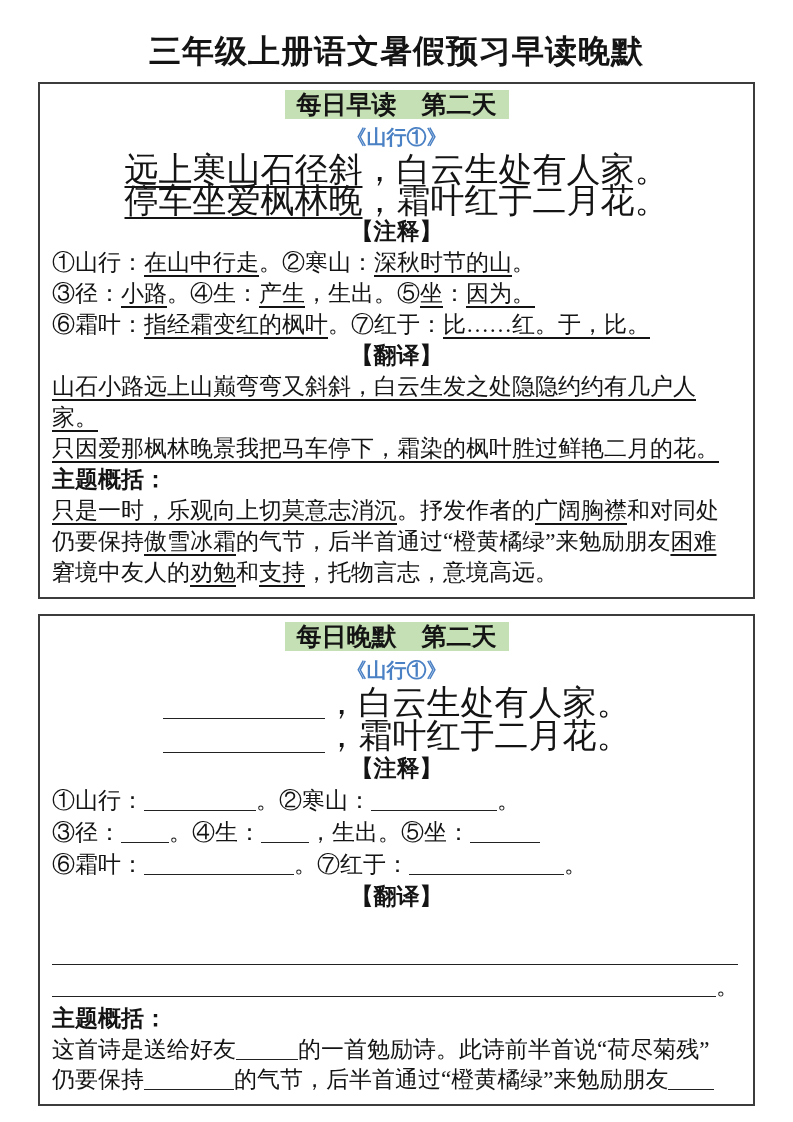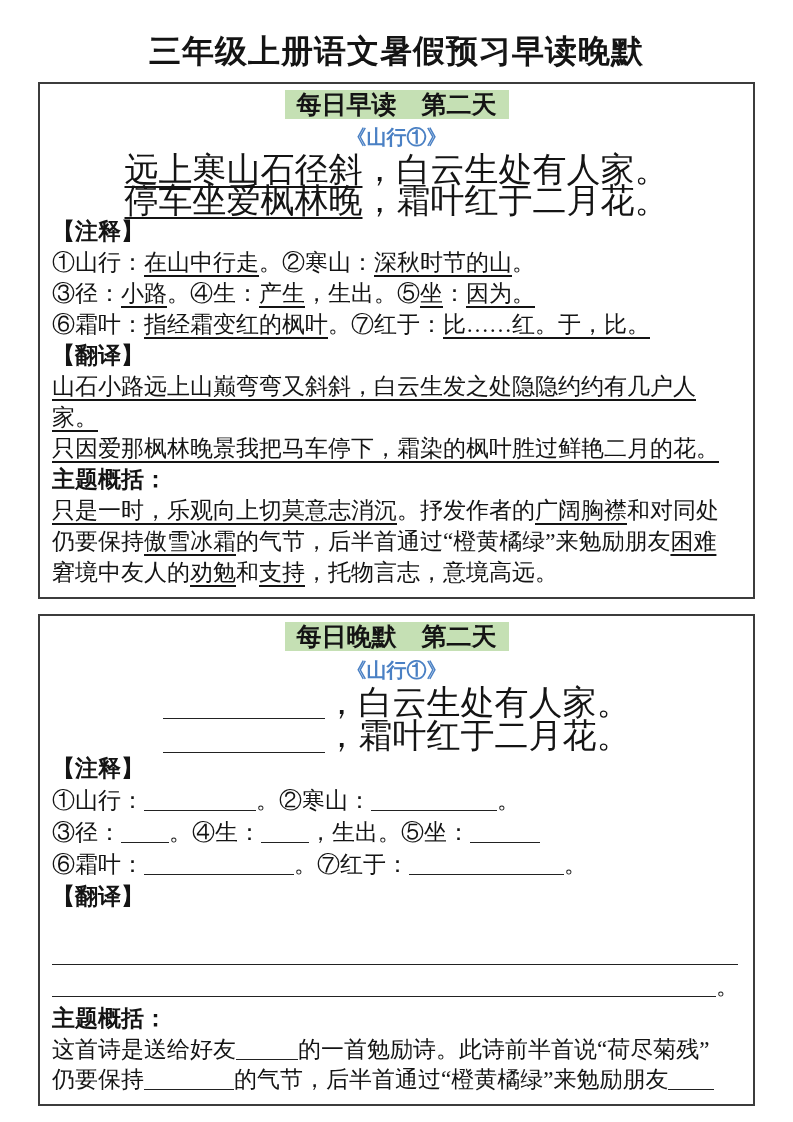--- a/index.html
+++ b/index.html
@@ -24,21 +24,21 @@
   .center{text-align:center;}
   .hl{
     background:var(--highlight-green,#c5e0b4);
     font-weight:bold;font-size:25px;padding:1px 12px;
   }
   .poem-title{
     color:var(--title-blue,#4a80c4);
     font-weight:bold;font-size:20px;line-height:33px;
   }
   .poem{font-size:34px;}
-  .label{font-weight:bold;}
+  .label{font-weight:bold;text-align:center;}
   .theme-label{font-weight:bold;}
   .ans{
     text-decoration:underline;
     text-decoration-thickness:1.5px;
     text-underline-offset:5px;
   }
   .blank{
     display:inline-block;height:0.95em;
     border-bottom:1.7px solid #222;
     vertical-align:-0.15em;

